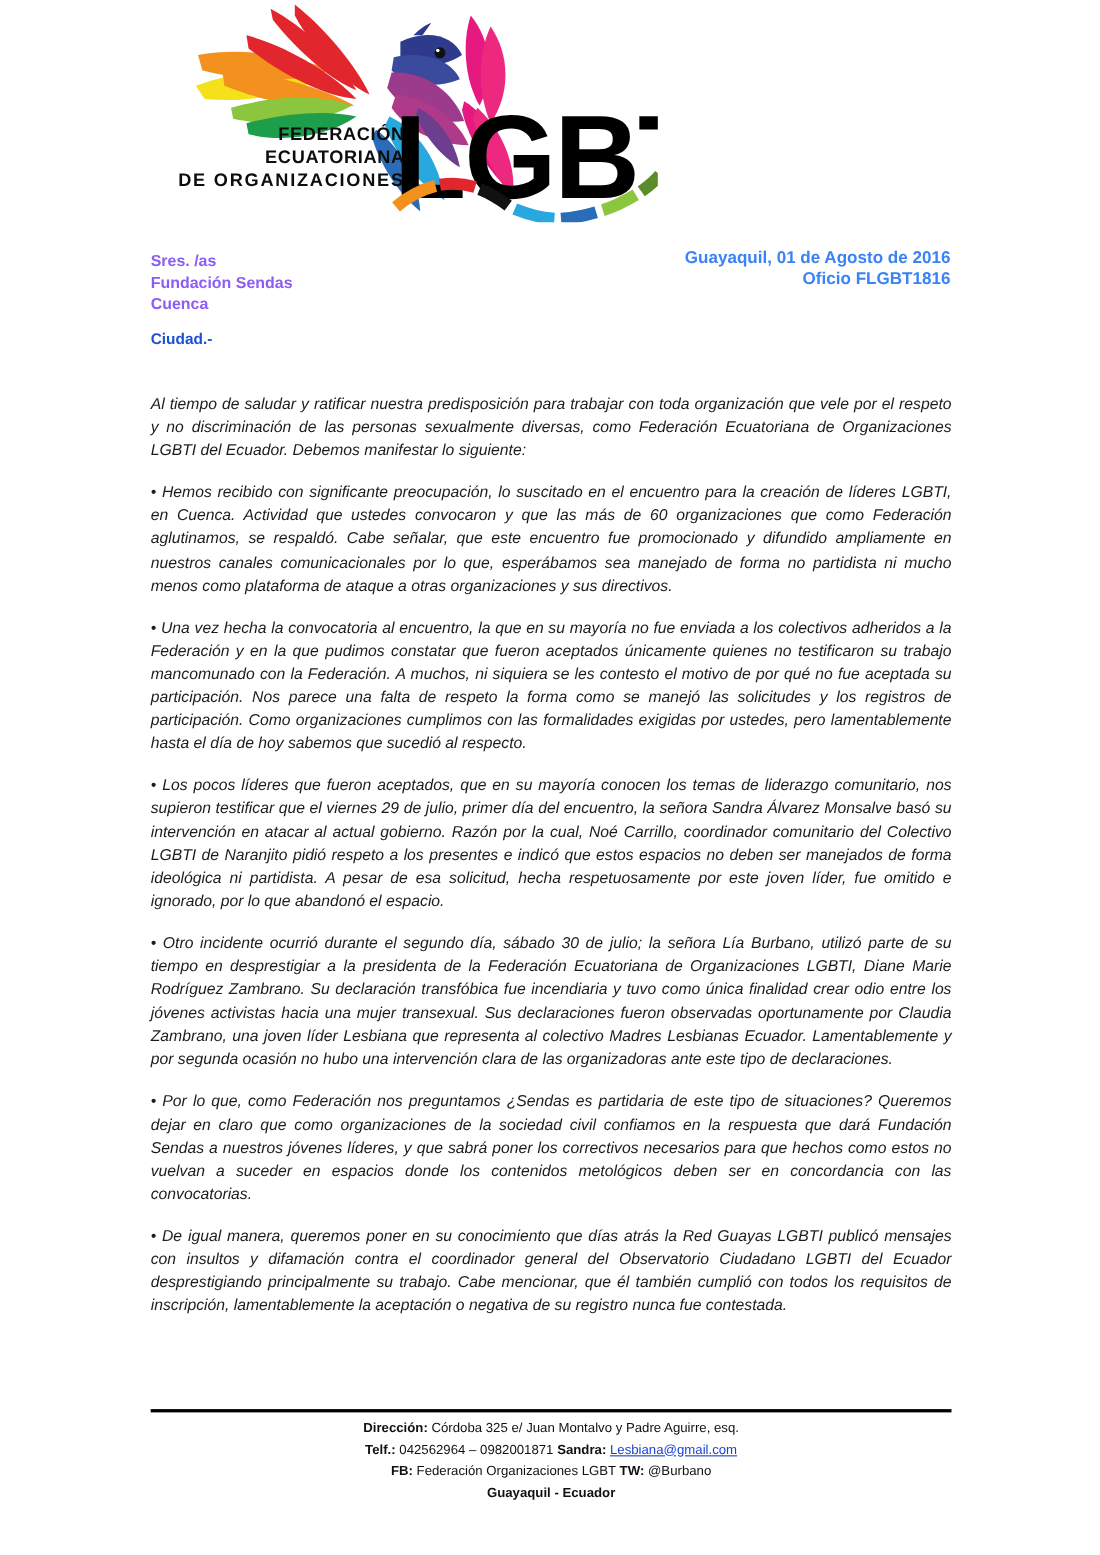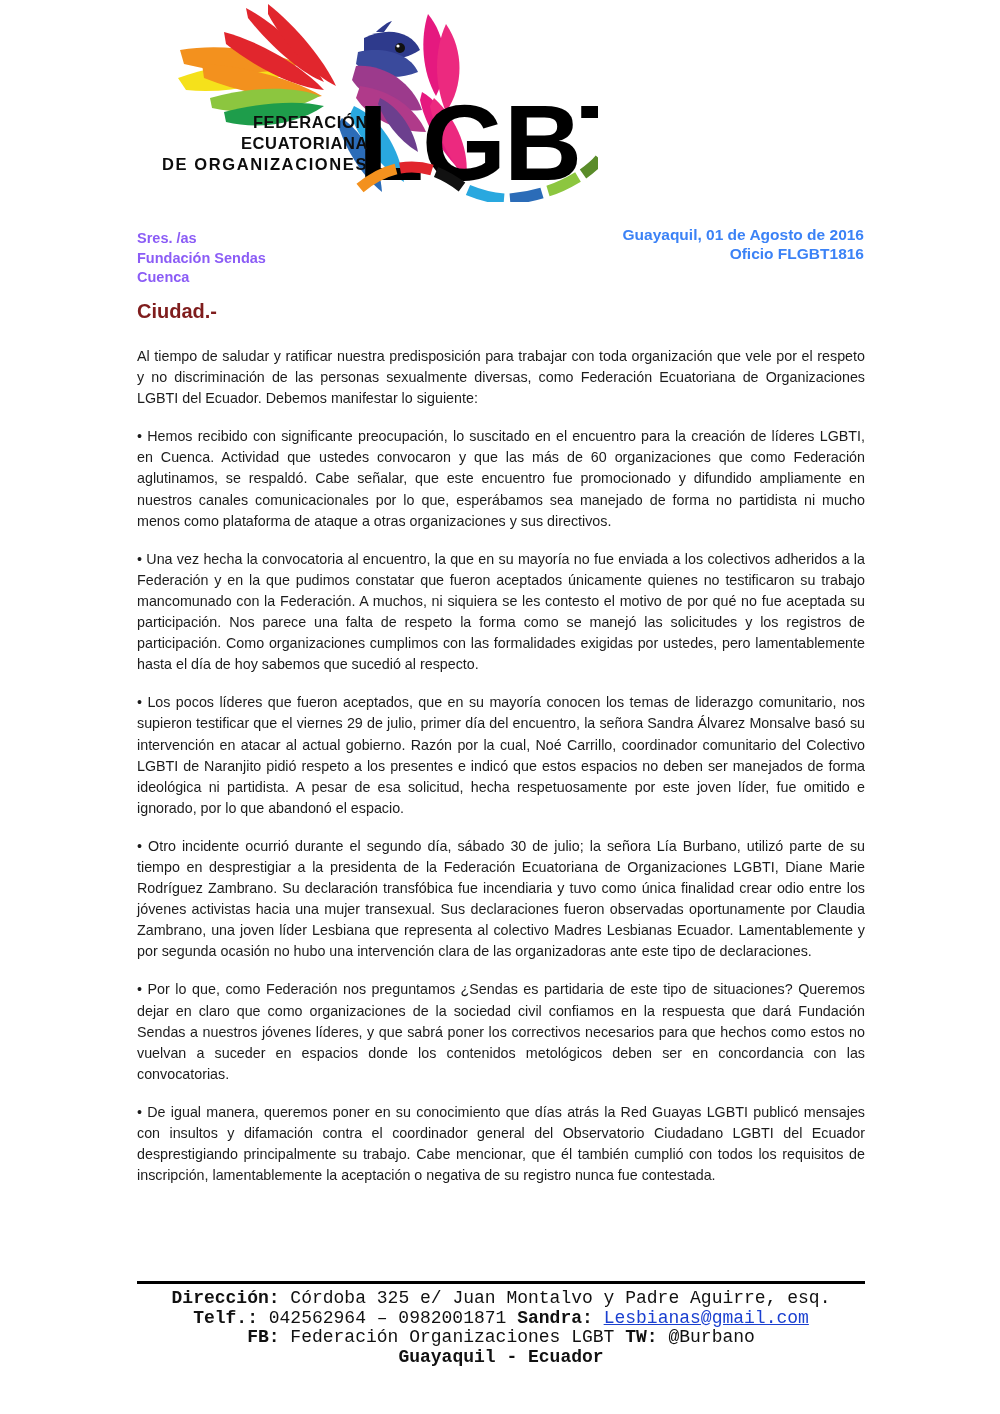--- a/index.html
+++ b/index.html
@@ -81,30 +81,31 @@
     font-weight: bold;
     font-size: 14.5px;
     line-height: 19.5px;
     color: #8b5cf6;
   }
   .city-line {
     position: absolute;
     left: 137px;
     top: 300px;
     font-weight: bold;
-    font-size: 20px;
-    color: #7f1d1d;
+    font-size: 14px;
+    color: #1d4ed8;
   }
 
   
   .body-copy {
     position: absolute;
     left: 137px;
-    top: 346px;
+    top: 358px;
     width: 728px;
+    font-style: italic;
   }
   .para {
     margin: 0 0 17px 0;
     font-size: 14.3px;
     line-height: 21.1px;
     text-align: justify;
     text-justify: inter-word;
     color: #1c1c1c;
     font-family: "Liberation Sans", sans-serif;
   }
@@ -118,24 +119,23 @@
     width: 728px;
   }
   .footer-rule {
     width: 728px;
     height: 3px;
     background: #000000;
     margin: 0 0 5px 0;
   }
   .footer-lines {
     text-align: center;
-    font-size: 18px;
+    font-size: 12px;
     line-height: 19.5px;
     color: #111;
-    font-family: Liberation Mono, monospace;
   }
   .footer-lines b { font-weight: bold; }
   .mail-link {
     color: #1a3fd0;
     text-decoration: underline;
   }
   .footer-place {
     font-weight: bold;
   }
 </style>
@@ -229,19 +229,19 @@
     <p class="para">• Los pocos líderes que fueron aceptados, que en su mayoría conocen los temas de liderazgo comunitario, nos supieron testificar que el viernes 29 de julio, primer día del encuentro, la señora Sandra Álvarez Monsalve basó su intervención en atacar al actual gobierno. Razón por la cual, Noé Carrillo, coordinador comunitario del Colectivo LGBTI de Naranjito pidió respeto a los presentes e indicó que estos espacios no deben ser manejados de forma ideológica ni partidista. A pesar de esa solicitud, hecha respetuosamente por este joven líder, fue omitido e ignorado, por lo que abandonó el espacio.</p>
     <p class="para">• Otro incidente ocurrió durante el segundo día, sábado 30 de julio; la señora Lía Burbano, utilizó parte de su tiempo en desprestigiar a la presidenta de la Federación Ecuatoriana de Organizaciones LGBTI, Diane Marie Rodríguez Zambrano. Su declaración transfóbica fue incendiaria y tuvo como única finalidad crear odio entre los jóvenes activistas hacia una mujer transexual. Sus declaraciones fueron observadas oportunamente por Claudia Zambrano, una joven líder Lesbiana  que representa al colectivo Madres Lesbianas Ecuador. Lamentablemente y por segunda ocasión no hubo una intervención clara de las organizadoras ante este tipo de declaraciones.</p>
     <p class="para">• Por lo que, como Federación nos preguntamos ¿Sendas es partidaria de este tipo de situaciones? Queremos dejar en claro que como organizaciones de la sociedad civil confiamos en la respuesta que dará Fundación Sendas a nuestros jóvenes líderes, y que sabrá poner los correctivos necesarios para que hechos como estos no vuelvan a suceder en espacios donde los contenidos metológicos deben ser en concordancia con las convocatorias.</p>
     <p class="para">• De igual manera, queremos poner en su conocimiento que días atrás la Red Guayas LGBTI publicó mensajes con insultos y difamación contra el coordinador general del Observatorio Ciudadano LGBTI del Ecuador desprestigiando principalmente su trabajo. Cabe mencionar, que él también cumplió con todos los requisitos de inscripción, lamentablemente la aceptación o negativa de su registro nunca fue contestada.</p>
   </div>
 
   <div class="footer">
     <div class="footer-rule"></div>
     <div class="footer-lines">
       <div><b>Dirección:</b><span> Córdoba 325 e/ Juan Montalvo y Padre Aguirre, esq.</span></div>
-      <div><b>Telf.:</b><span> 042562964 – 0982001871 </span><b>Sandra:</b> <a class="mail-link" href="#">Lesbianas@gmail.com</a></div>
+      <div><b>Telf.:</b><span> 042562964 – 0982001871 </span><b>Sandra:</b> <a class="mail-link" href="#">Lesbiana@gmail.com</a></div>
       <div><b>FB:</b><span> Federación Organizaciones LGBT </span><b>TW:</b><span> @Burbano</span></div>
       <div class="footer-place">Guayaquil - Ecuador</div>
     </div>
   </div>
 
 </div>
 
 </body></html>

